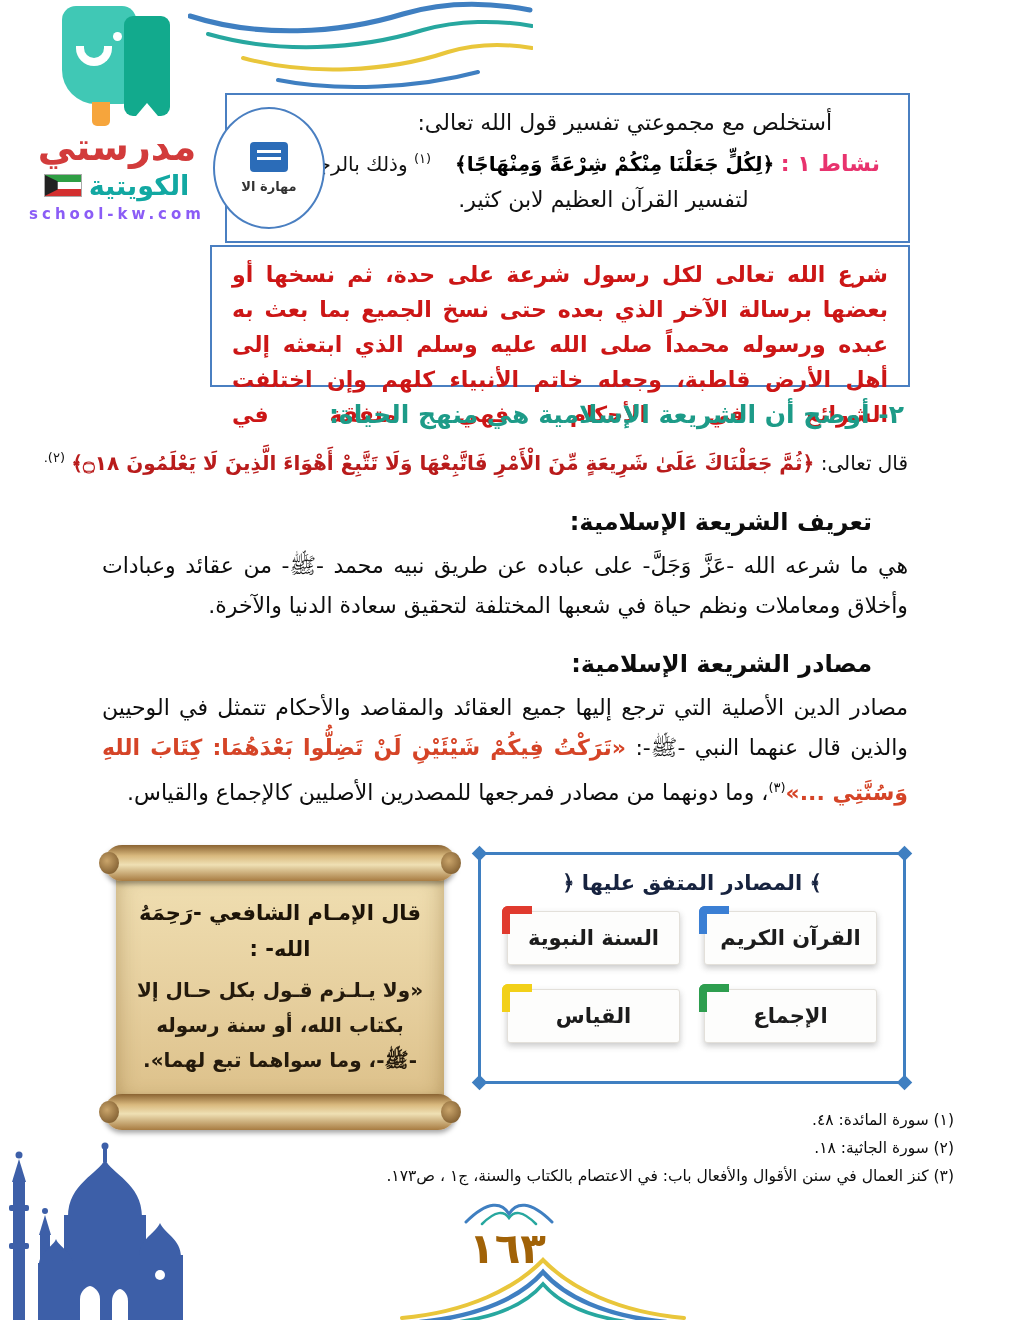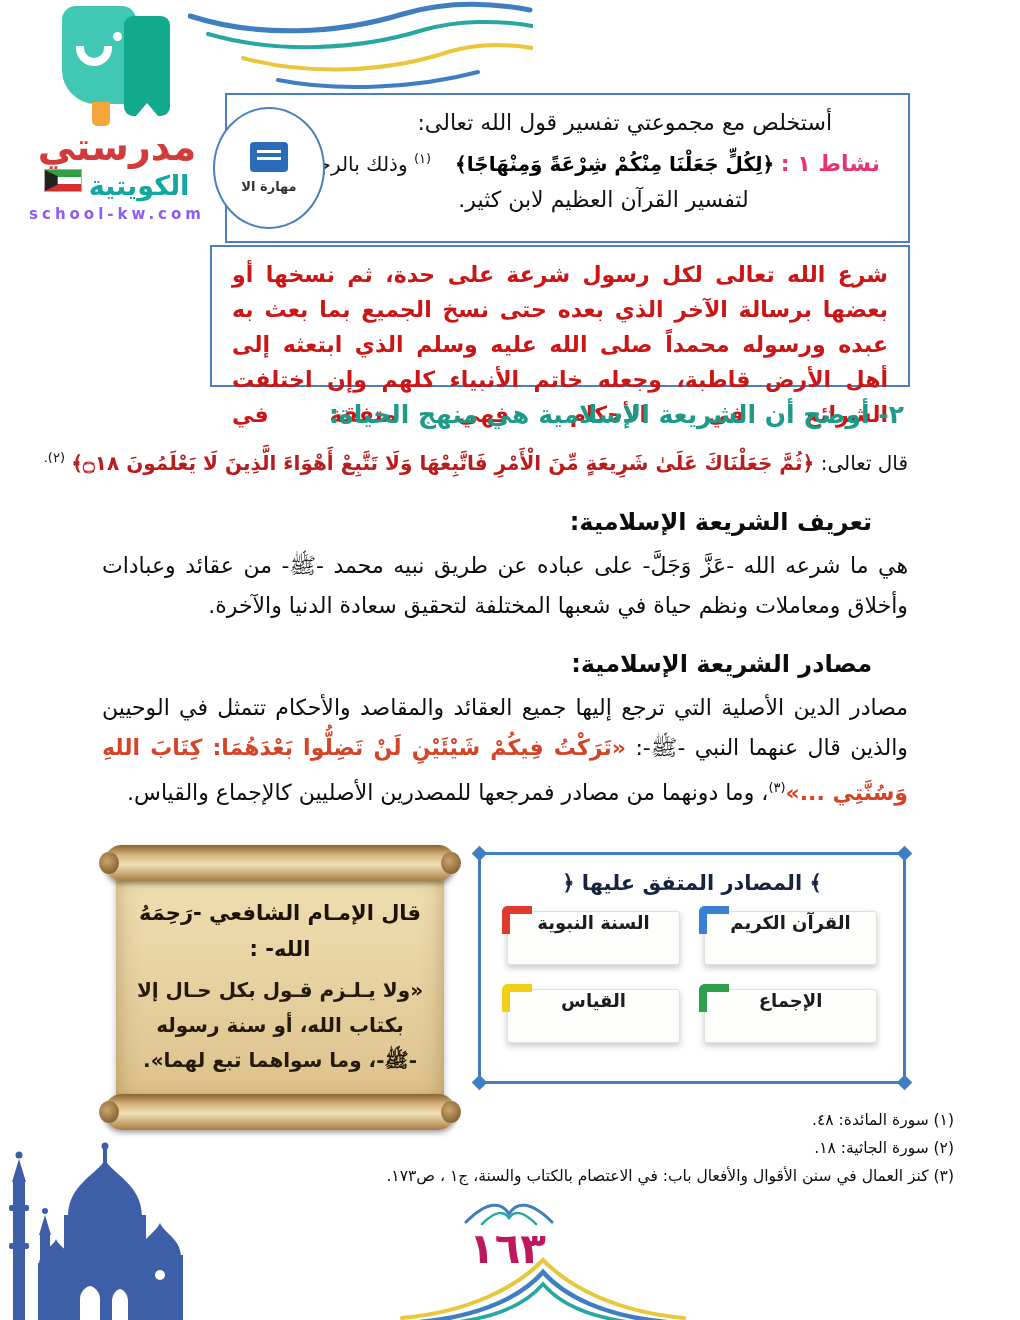--- a/index.html
+++ b/index.html
@@ -11,21 +11,21 @@
   .logo{position:absolute;left:14px;top:4px;width:206px;text-align:center;}
   .logo-icon{position:relative;width:122px;height:118px;margin:0 auto 6px;}
   .li-main{position:absolute;left:6px;top:2px;width:74px;height:98px;background:#40c8b5;border-radius:14px 14px 14px 34px;}
   .li-book{position:absolute;right:8px;top:12px;width:46px;height:100px;background:#12aa8d;border-radius:9px;}
   .li-book::after{content:"";position:absolute;left:50%;bottom:0;transform:translateX(-50%);
     border-left:11px solid transparent;border-right:11px solid transparent;border-bottom:13px solid #fff;}
   .li-tab{position:absolute;left:36px;top:98px;width:18px;height:24px;background:#f6a53c;border-radius:0 0 5px 5px;}
   .li-smile{position:absolute;left:20px;top:42px;width:36px;height:20px;border:8px solid #fff;border-top:none;border-radius:0 0 28px 28px;}
   .li-dot{position:absolute;left:57px;top:28px;width:9px;height:9px;background:#fff;border-radius:50%;}
   .logo-title{font-size:38px;font-weight:bold;color:#d23b3b;line-height:1.05;}
-  .logo-subrow{display:flex;justify-content:center;gap:8px;margin-top:2px;direction:ltr;}
+  .logo-subrow{display:flex;align-items:center;justify-content:center;gap:8px;margin-top:2px;direction:ltr;}
   .logo-sub{font-size:27px;font-weight:bold;color:#12a8a2;}
   .flag{display:inline-block;width:36px;height:21px;position:relative;outline:1px solid #aaa;
     background:linear-gradient(180deg,#2f9e44 0%,#2f9e44 33%,#ffffff 33%,#ffffff 66%,#d32f2f 66%);}
   .flag::before{content:"";position:absolute;left:0;top:0;width:13px;height:100%;background:#222;
     clip-path:polygon(0 0,100% 30%,100% 70%,0 100%);}
   .logo-url{font-size:15px;letter-spacing:4px;color:#8b5cf6;margin-top:4px;font-weight:bold;direction:ltr;}
 
   .top-waves{position:absolute;left:188px;top:0;}
 
   
@@ -59,43 +59,43 @@
   .hadith{font-weight:bold;}
   .ref-sup{font-size:13px;vertical-align:super;}
 
   
   .diagram{position:absolute;right:114px;top:852px;width:428px;height:232px;border:3px solid #3f7fc1;background:#fff;}
   .dmond{position:absolute;width:11px;height:11px;background:#3f7fc1;transform:rotate(45deg);}
   .d1{top:-7px;right:-7px;}.d2{top:-7px;left:-7px;}.d3{bottom:-7px;right:-7px;}.d4{bottom:-7px;left:-7px;}
   .diagram-title{margin:16px 0 14px;text-align:center;font-size:21px;font-weight:bold;color:#17233f;}
   .cards{display:grid;grid-template-columns:1fr 1fr;gap:24px 24px;padding:2px 26px 0;}
   .card{position:relative;height:54px;background:#fdfdfc;border:1px solid #e3e0da;border-radius:3px;
-    box-shadow:0 3px 6px rgba(60,60,60,.28);display:flex;justify-content:center;
-    font-size:18px;font-weight:bold;color:#1c1c1c;}
+    box-shadow:0 3px 6px rgba(60,60,60,.28);display:flex;align-items:center;justify-content:center;
+    font-size:21px;font-weight:bold;color:#1c1c1c;}
   .corner{position:absolute;top:-6px;left:-6px;width:30px;height:28px;border-top:8px solid #888;border-left:8px solid #888;border-top-left-radius:6px;}
 
   
   .scroll{position:absolute;left:104px;top:845px;width:352px;}
   .roll{position:relative;height:36px;border-radius:18px;z-index:2;box-shadow:0 3px 5px rgba(0,0,0,.35);
     background:linear-gradient(180deg,#8a6332 0%,#d9b97e 30%,#efe0b4 55%,#a87c42 100%);}
   .roll::before,.roll::after{content:"";position:absolute;top:7px;width:20px;height:22px;border-radius:50%;
     background:radial-gradient(circle at 40% 40%,#caa56b,#6f4d22);}
   .roll::before{left:-5px;}.roll::after{right:-5px;}
   .scroll-body{position:relative;margin:-10px 12px;min-height:190px;padding:24px 18px 26px;
     background:linear-gradient(180deg,#f0dfb2,#e6cf9e 55%,#dcc089);
     box-shadow:inset 0 0 22px rgba(110,75,20,.4),0 4px 7px rgba(0,0,0,.25);}
   .scroll-title{font-size:21px;font-weight:bold;color:#1d1408;text-align:center;line-height:36px;}
   .scroll-text{font-size:20px;font-weight:bold;color:#241a0c;text-align:center;line-height:35px;margin-top:6px;}
 
   
   .footnotes{position:absolute;right:66px;top:1106px;text-align:right;}
   .footnote{font-size:15.5px;line-height:28px;white-space:nowrap;color:#0d0d0d;}
   .mosque{position:absolute;left:0;bottom:-2px;}
   .pn-motif{position:absolute;left:462px;top:1196px;}
-  .page-number{position:absolute;left:425px;top:1224px;width:165px;text-align:center;font-size:42px;font-weight:bold;color:#be185d;}
+  .page-number{position:absolute;left:425px;top:1224px;width:165px;text-align:center;font-size:42px;font-weight:bold;color:#a16207;}
   .pn-arch{position:absolute;left:398px;top:1254px;}
 </style>
 </head>
 <body>
 
 <div class="page">
 
   <div class="logo">
     <div class="logo-icon">
       <div class="li-main"></div>

